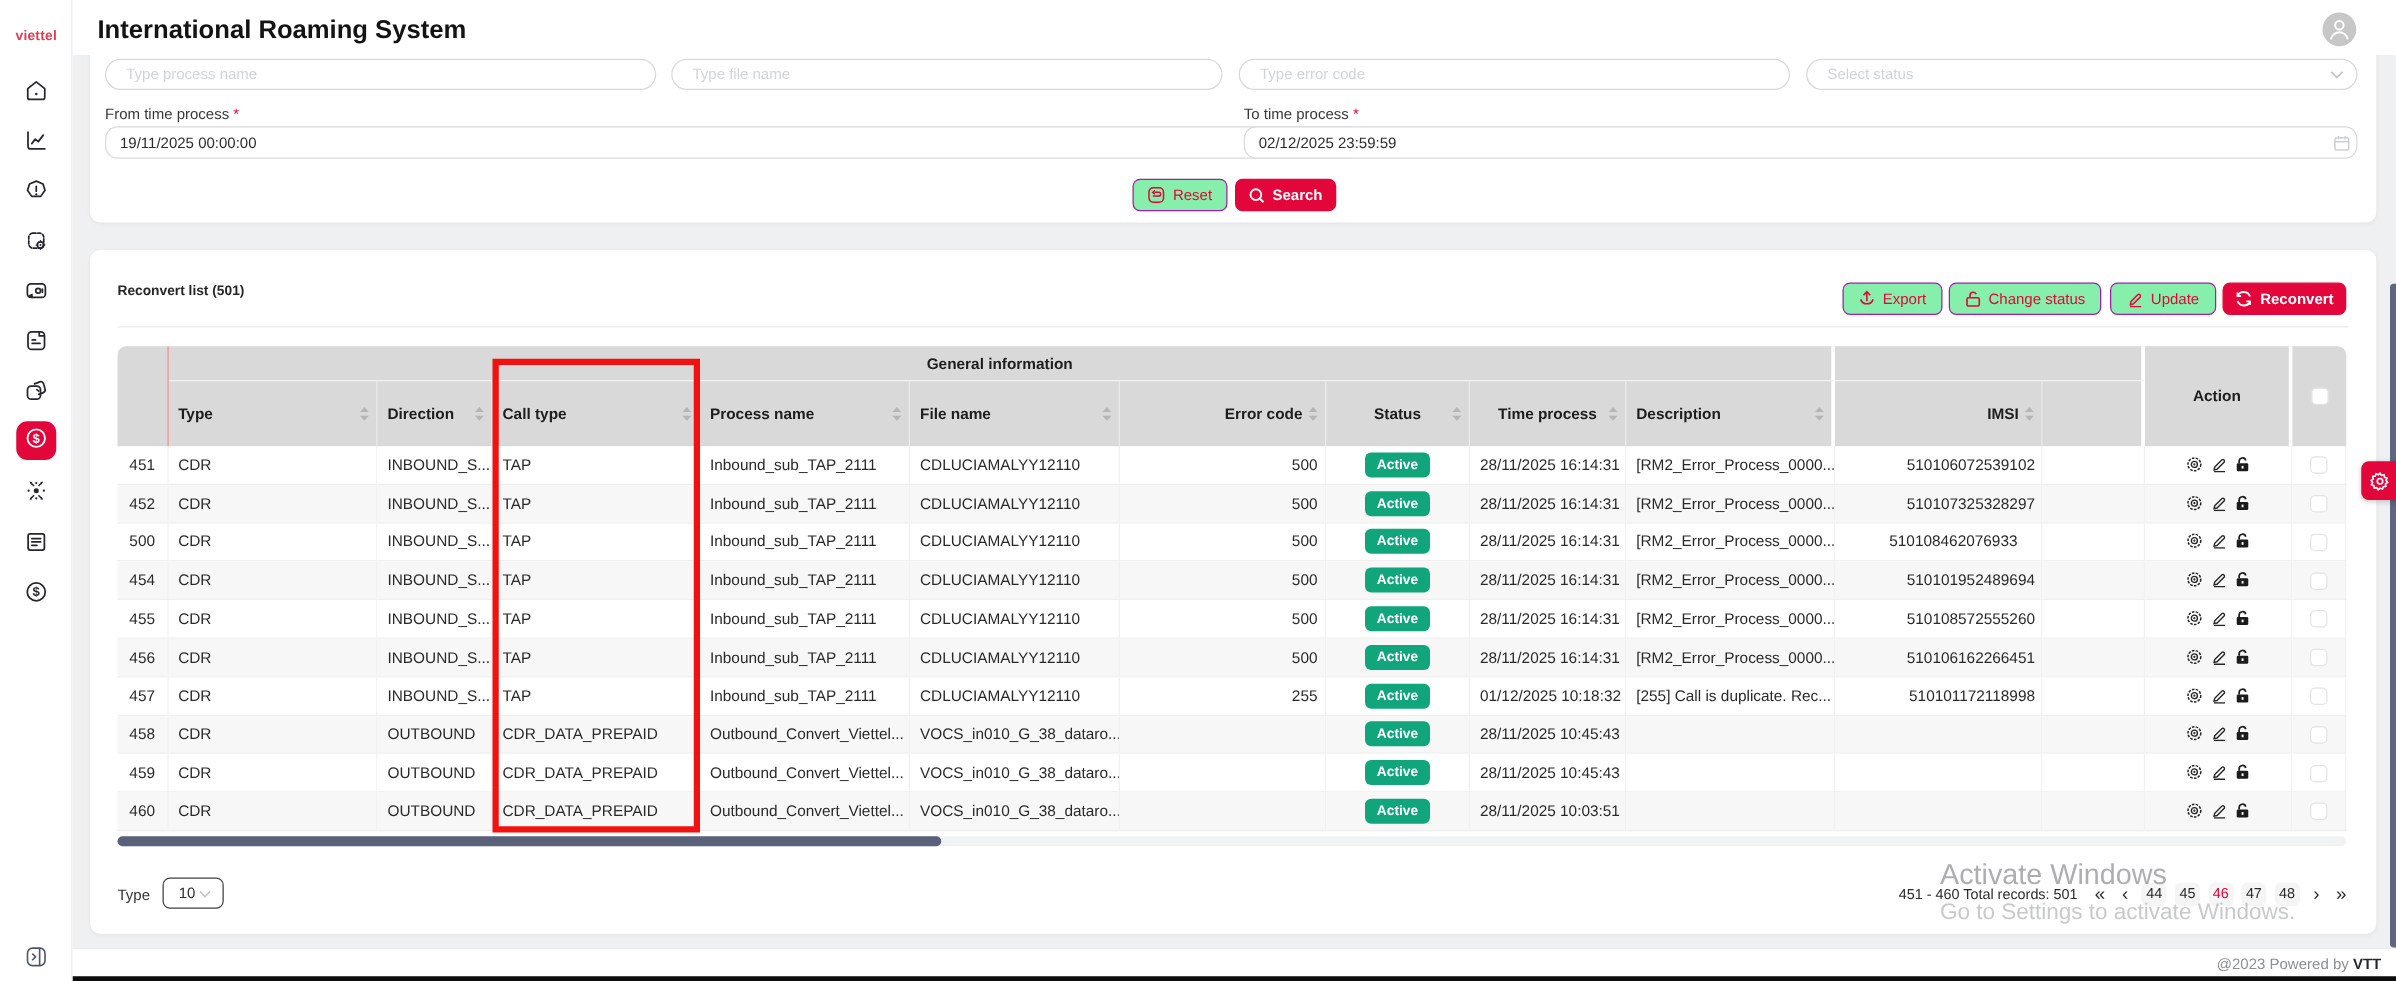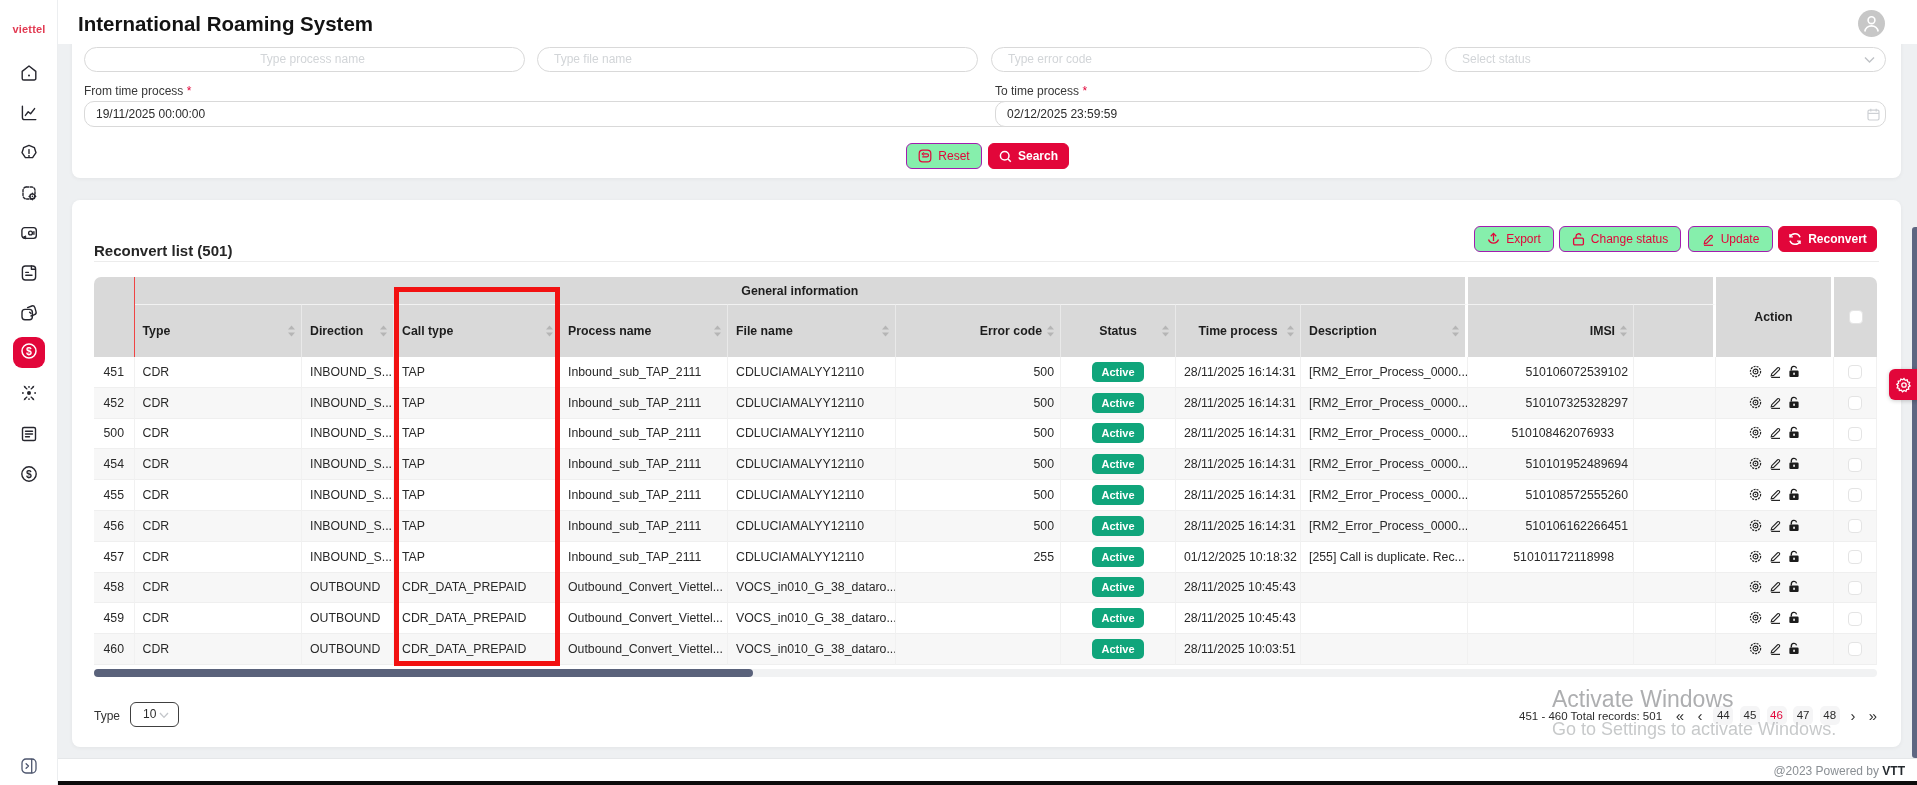--- a/index.html
+++ b/index.html
@@ -143,21 +143,21 @@
         </svg></span>
       <span class="sic" style="top:767.5px;"><svg width="17" height="17" viewBox="0 0 17 17" fill="none" stroke="#4d566e" stroke-width="1.3" stroke-linecap="round" stroke-linejoin="round">
           <rect x="1.5" y="1.5" width="14" height="14" rx="4"></rect>
           <path d="M11.2 1.8 V15.2"></path>
           <path d="M5.6 6.2 L8 8.5 L5.6 10.8"></path>
         </svg></span>
     </div>
 </div>
 
 <div class="card" id="filter-card">
-  <div class="inp" style="left:12px; top:7px;  width:441px;text-align:center;">Type process name</div>
+  <div class="inp" style="left:12px; top:7px;  width:441px;">Type process name</div>
   <div class="inp" style="left:465px; top:7px; width:441px;">Type file name</div>
   <div class="inp" style="left:919px; top:7px; width:441px;">Type error code</div>
   <div class="inp" style="left:1373px; top:7px; width:441px;">Select status
     <svg style="position:absolute; right:10px; top:8px;" width="11" height="8" viewBox="0 0 11 8">
         <path d="M1 1.5 L5.5 6 L10 1.5" fill="none" stroke="#bfc2c6" stroke-width="1.4"></path>
       </svg>
   </div>
   <div class="lab" style="left:12px; top:44px;">From time process <span class="req">*</span></div>
   <div class="lab" style="left:923px; top:44px;">To time process <span class="req">*</span></div>
   <div class="inp2" style="left:12px; top:61px; width:1005px;">19/11/2025 00:00:00
@@ -185,21 +185,21 @@
   <div class="btn fill" style="left:916px; top:103px; width:81px;">
     <svg width="13" height="13" viewBox="0 0 13 13" fill="none" stroke="#fff" stroke-width="1.5">
         <circle cx="5.7" cy="5.7" r="4.3"></circle>
         <path d="M9 9 L11.8 11.8"></path>
       </svg>
     <span>Search</span>
   </div>
 </div>
 
 <div class="card" id="table-card">
-  <div style="position:absolute; left:22px; top:42px; font-size:15px; font-weight:bold; color:#262626;">Reconvert list (501)</div>
+  <div style="position:absolute; left:22px; top:27px; font-size:11px; font-weight:bold; color:#262626;">Reconvert list (501)</div>
   <div class="btn ghost" style="left:1402px; top:26px; width:80px;">
     <svg width="13" height="14" viewBox="0 0 13 14" fill="none" stroke="#e2063a" stroke-width="1.3">
         <path d="M6.5 9 V1.8"></path>
         <path d="M3.8 4.2 L6.5 1.4 L9.2 4.2"></path>
         <path d="M1.5 7.5 a5.3 5.3 0 0 0 10 0"></path>
       </svg>
     <span>Export</span>
   </div>
   <div class="btn ghost" style="left:1487px; top:26px; width:122px;">
     <svg width="13" height="14" viewBox="0 0 13 14" fill="none" stroke="#e2063a" stroke-width="1.3">
@@ -462,21 +462,21 @@
     <td class="ctr">457</td>
     <td>CDR</td>
     <td>INBOUND_S...</td>
     <td>TAP</td>
     <td>Inbound_sub_TAP_2111</td>
     <td>CDLUCIAMALYY12110</td>
     <td class="rgt" style="padding-right:6px;">255</td>
     <td class="ctr"><span class="chip">Active</span></td>
     <td class="ctr">01/12/2025 10:18:32</td>
     <td>[255] Call is duplicate. Rec...</td>
-    <td class="rgt" style="padding-right:19px;">510101172118998</td>
+    <td class="rgt" style="padding-right:5px;">510101172118998</td>
     <td></td>
     <td class="ctr"><svg width="13" height="13" viewBox="0 0 14 14" fill="none" stroke="#262626" style="vertical-align:-2px;">
                 <circle cx="7" cy="7" r="5.5" stroke-width="1.3" stroke-dasharray="2.2 1.1"></circle>
                 <circle cx="7" cy="7" r="2.6" stroke-width="1.2"></circle>
                 <circle cx="7" cy="7" r="0.9" fill="#262626" stroke="none"></circle>
               </svg>&nbsp;&nbsp;<svg width="13" height="13" viewBox="0 0 13 13" fill="none" stroke="#262626" style="vertical-align:-2px;">
                 <path d="M2.8 8.6 L8.6 2.8 a1.3 1.3 0 0 1 1.8 1.8 L4.6 10.4 L2.2 10.9 Z" stroke-width="1.1"></path>
                 <path d="M2.2 12.4 H11" stroke-width="1.2"></path>
               </svg>&nbsp;&nbsp;<svg width="12" height="13" viewBox="0 0 13 14" style="vertical-align:-2px;">
                 <rect x="1.5" y="6" width="10" height="7" rx="1.2" fill="#1c1c1c"></rect>

